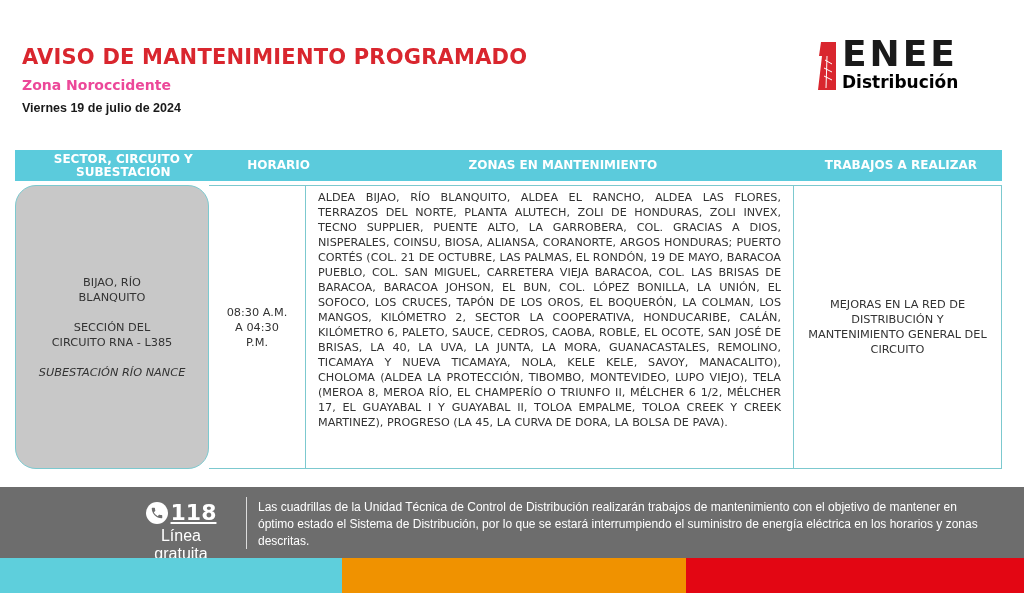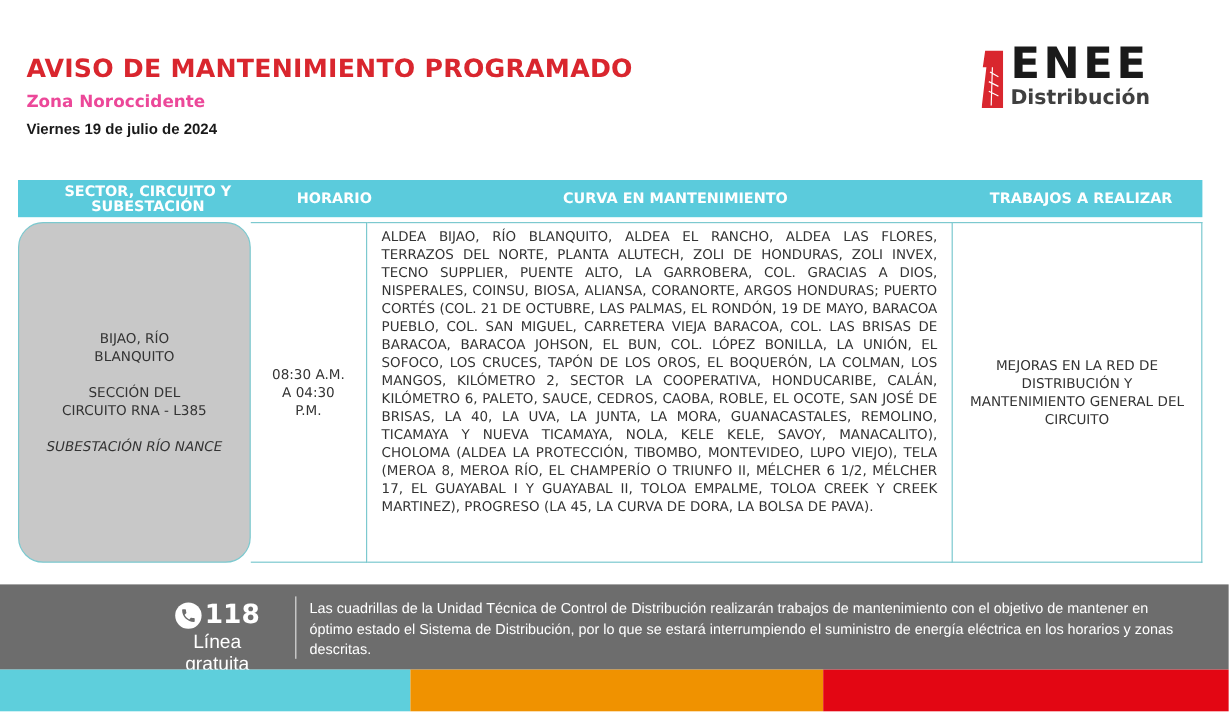--- a/index.html
+++ b/index.html
@@ -3,37 +3,37 @@
 <meta charset="utf-8">
 <style>
   html, body { margin:0; padding:0; }
   body { width:1024px; height:593px; background:#ffffff; position:relative; overflow:hidden; font-family:"Liberation Sans", sans-serif; }
   .title { position:absolute; left:22px; top:45px; font-size:21px; font-weight:bold; color:#d9262e; letter-spacing:0.2px; font-family:"DejaVu Sans", sans-serif; }
   .zone { position:absolute; left:22px; top:77px; font-size:14px; font-weight:bold; color:#ec4899; font-family:"DejaVu Sans", sans-serif; }
   .date { position:absolute; left:22px; top:101px; font-size:12.5px; font-weight:bold; color:#1a1a1a; }
   .logo { position:absolute; left:818px; top:40px; width:180px; height:55px; }
   .logo-mark { position:absolute; left:0; top:2px; width:18px; height:48px; }
   .logo-enee { position:absolute; left:24px; top:-4px; font-size:36px; font-weight:bold; color:#1a1a1a; letter-spacing:3px; font-family:"DejaVu Sans", sans-serif; line-height:36px; }
-  .logo-dist { position:absolute; left:24px; top:33px; font-size:17px; font-weight:bold; color:#404040; font-family:"DejaVu Sans", sans-serif; line-height:18px; }
+  .logo-dist { position:absolute; left:24px; top:33px; font-size:17px; font-weight:bold; color:#000000; font-family:"DejaVu Sans", sans-serif; line-height:18px; }
 
   .thead { position:absolute; left:15px; top:150px; width:987px; height:31px; background:#5bcbdc; display:flex; }
   .th { color:#ffffff; font-weight:bold; font-size:12px; text-align:center; display:flex; align-items:center; justify-content:center; line-height:13px; font-family:"DejaVu Sans", sans-serif; }
   .tbody { position:absolute; left:15px; top:185px; width:987px; height:284px; display:flex; }
   .td { border:1.5px solid #7cc9cf; box-sizing:border-box; height:284px; font-size:11.3px; color:#333; display:flex; align-items:center; justify-content:center; text-align:center; font-family:"DejaVu Sans", sans-serif; line-height:15px; }
   .td + .td { border-left:none; }
   .c1 { width:194px; } .c2 { width:97px; } .c3 { width:488px; } .c4 { width:208px; }
   .td.c1 { background:#c8c8c8; flex-direction:column;border-radius:21px; }
   .td.c3 { text-align:justify; align-items:flex-start; padding:4px 12px 0 12px; font-size:11.2px; line-height:15px; }
   .td.c4 { padding:0 10px; }
   .c1 p { margin:0 0 15px 0; }
   .c1 p:last-child { margin:0; }
 
   .footer { position:absolute; left:0; top:487px; width:1024px; height:71px; background:#6d6d6d; }
   .phone { position:absolute; left:136px; top:14px; width:90px; text-align:center; color:#fff; }
-  .phone-num { font-size:22px; font-weight:bold; display:flex; align-items:center; justify-content:center; gap:3px; line-height:24px; font-family:"DejaVu Sans", sans-serif; }
+  .phone-num { font-size:22px; font-weight:bold; display:flex; align-items:center; justify-content:center; gap:3px; line-height:24px; font-family:"DejaVu Sans", sans-serif;text-decoration:underline; }
   .phone-icon { width:22px; height:22px; border-radius:50%; background:#fff; display:inline-flex; align-items:center; justify-content:center; }
   .phone-label { font-size:16px; margin-top:2px; }
   .divider { position:absolute; left:246px; top:10px; width:1px; height:52px; background:#dcdcdc; }
   .footer-text { position:absolute; left:258px; top:12px; width:730px; font-size:12px; font-weight:normal; color:#ffffff; line-height:17px; }
   .stripe { position:absolute; top:558px; height:35px; }
   .s1 { left:0; width:342px; background:#5ecfdc; }
   .s2 { left:342px; width:344px; background:#f09200; }
   .s3 { left:686px; width:338px; background:#e30613; }
 </style>
 </head>
@@ -48,21 +48,21 @@
     <polygon points="3,0 18,0 18,48 0,48 4,14 1,14" fill="#d9262e"></polygon>
     <path d="M7 18 L14 22 M6 26 L14 30 M6 34 L14 38 M9 14 L8 46" stroke="#ffffff" stroke-width="1" fill="none"></path>
   </svg>
   <div class="logo-enee">ENEE</div>
   <div class="logo-dist">Distribución</div>
 </div>
 
 <div class="thead">
   <div class="th c1" style="padding:16px 14px;">SECTOR, CIRCUITO Y SUBESTACIÓN</div>
   <div class="th c2">HORARIO</div>
-  <div class="th c3">CURVA EN MANTENIMIENTO</div>
+  <div class="th c3">ZONAS EN MANTENIMIENTO</div>
   <div class="th c4">TRABAJOS A REALIZAR</div>
 </div>
 
 <div class="tbody">
   <div class="td c1">
     <p style="padding:0 40px;">BIJAO, RÍO BLANQUITO</p>
     <p style="padding:0 30px;">SECCIÓN DEL CIRCUITO RNA - L385</p>
     <p style="padding:0 20px;font-style:italic;">SUBESTACIÓN RÍO NANCE</p>
   </div>
   <div class="td c2" style="padding:0 14px;">08:30 A.M. A 04:30 P.M.</div>

